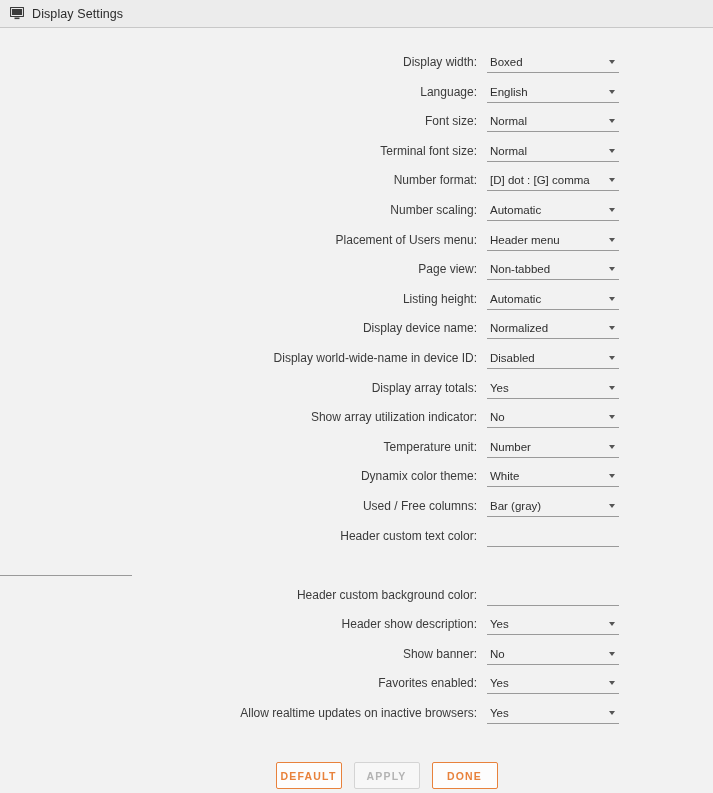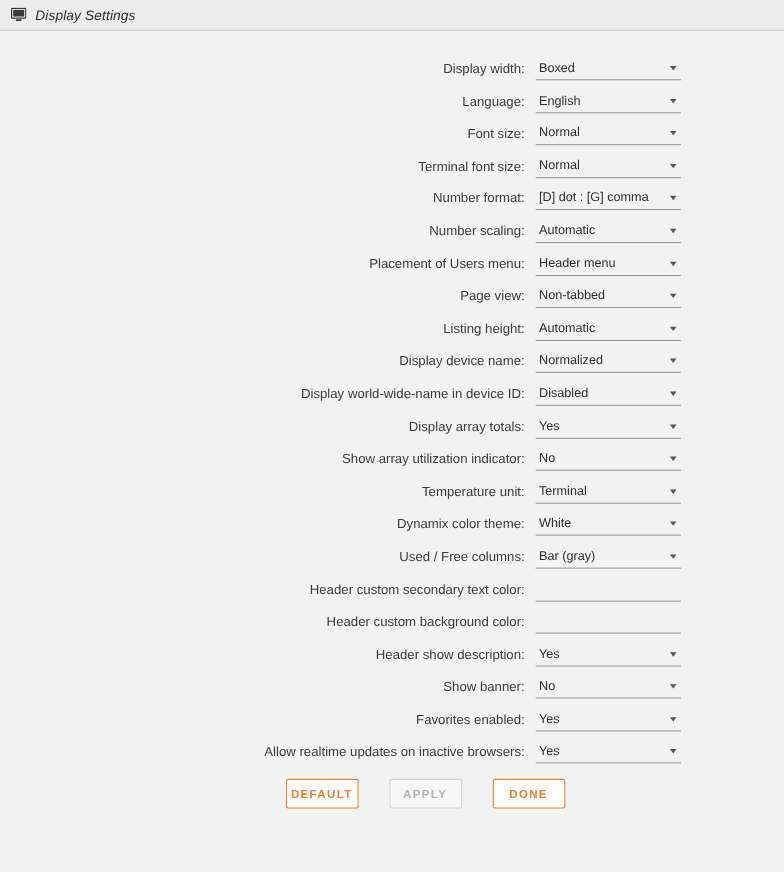--- a/index.html
+++ b/index.html
@@ -18,21 +18,20 @@
 
   
   .titlebar {
     height: 28px;
     background: #ececec;
     border-bottom: 1px solid #c8c8c8;
     display: flex;
     align-items: center;
     padding: 0 10px;
     box-sizing: border-box;
-    font-style: italic;
   }
   .titlebar .monitor-icon {
     width: 14px;
     height: 13px;
     margin-right: 8px;
     flex: 0 0 auto;
     display: block;
   }
   .titlebar .title-text {
     font-size: 12.5px;
@@ -105,22 +104,22 @@
     line-height: 20px;
     padding: 0 3px;
     display: block;
   }
 
   
   .buttons {
     display: flex;
     justify-content: center;
     align-items: center;
-    gap: 28px;
-    margin-top: 14px;
+    gap: 12px;
+    margin-top: 38px;
     padding-left: 60px;
   }
   .btn {
     font-family: "Liberation Sans", sans-serif;
     font-size: 10.5px;
     font-weight: bold;
     letter-spacing: 1.2px;
     padding: 7px 0 6px;
     width: 66px;
     text-align: center;
@@ -249,40 +248,45 @@
       <div class="form-row">
         <div class="form-label">Show array utilization indicator:</div>
         <div class="field-wrap">
           <div class="select-box">No</div>
           <span class="caret"></span>
         </div>
       </div>
       <div class="form-row">
         <div class="form-label">Temperature unit:</div>
         <div class="field-wrap">
-          <div class="select-box">Terminal</div>
+          <div class="select-box">Number</div>
           <span class="caret"></span>
         </div>
       </div>
       <div class="form-row">
         <div class="form-label">Dynamix color theme:</div>
         <div class="field-wrap">
           <div class="select-box">White</div>
           <span class="caret"></span>
         </div>
       </div>
       <div class="form-row">
         <div class="form-label">Used / Free columns:</div>
         <div class="field-wrap">
           <div class="select-box">Bar (gray)</div>
           <span class="caret"></span>
         </div>
       </div>
       <div class="form-row">
-        <div class="form-label">Header custom secondary text color:</div>
+        <div class="form-label">Header custom text color:</div>
+        <div class="field-wrap">
+          <div class="text-box"></div>
+        </div>
+      </div>
+      <div class="form-row">
         <div class="field-wrap">
           <div class="text-box"></div>
         </div>
       </div>
       <div class="form-row">
         <div class="form-label">Header custom background color:</div>
         <div class="field-wrap">
           <div class="text-box"></div>
         </div>
       </div>

